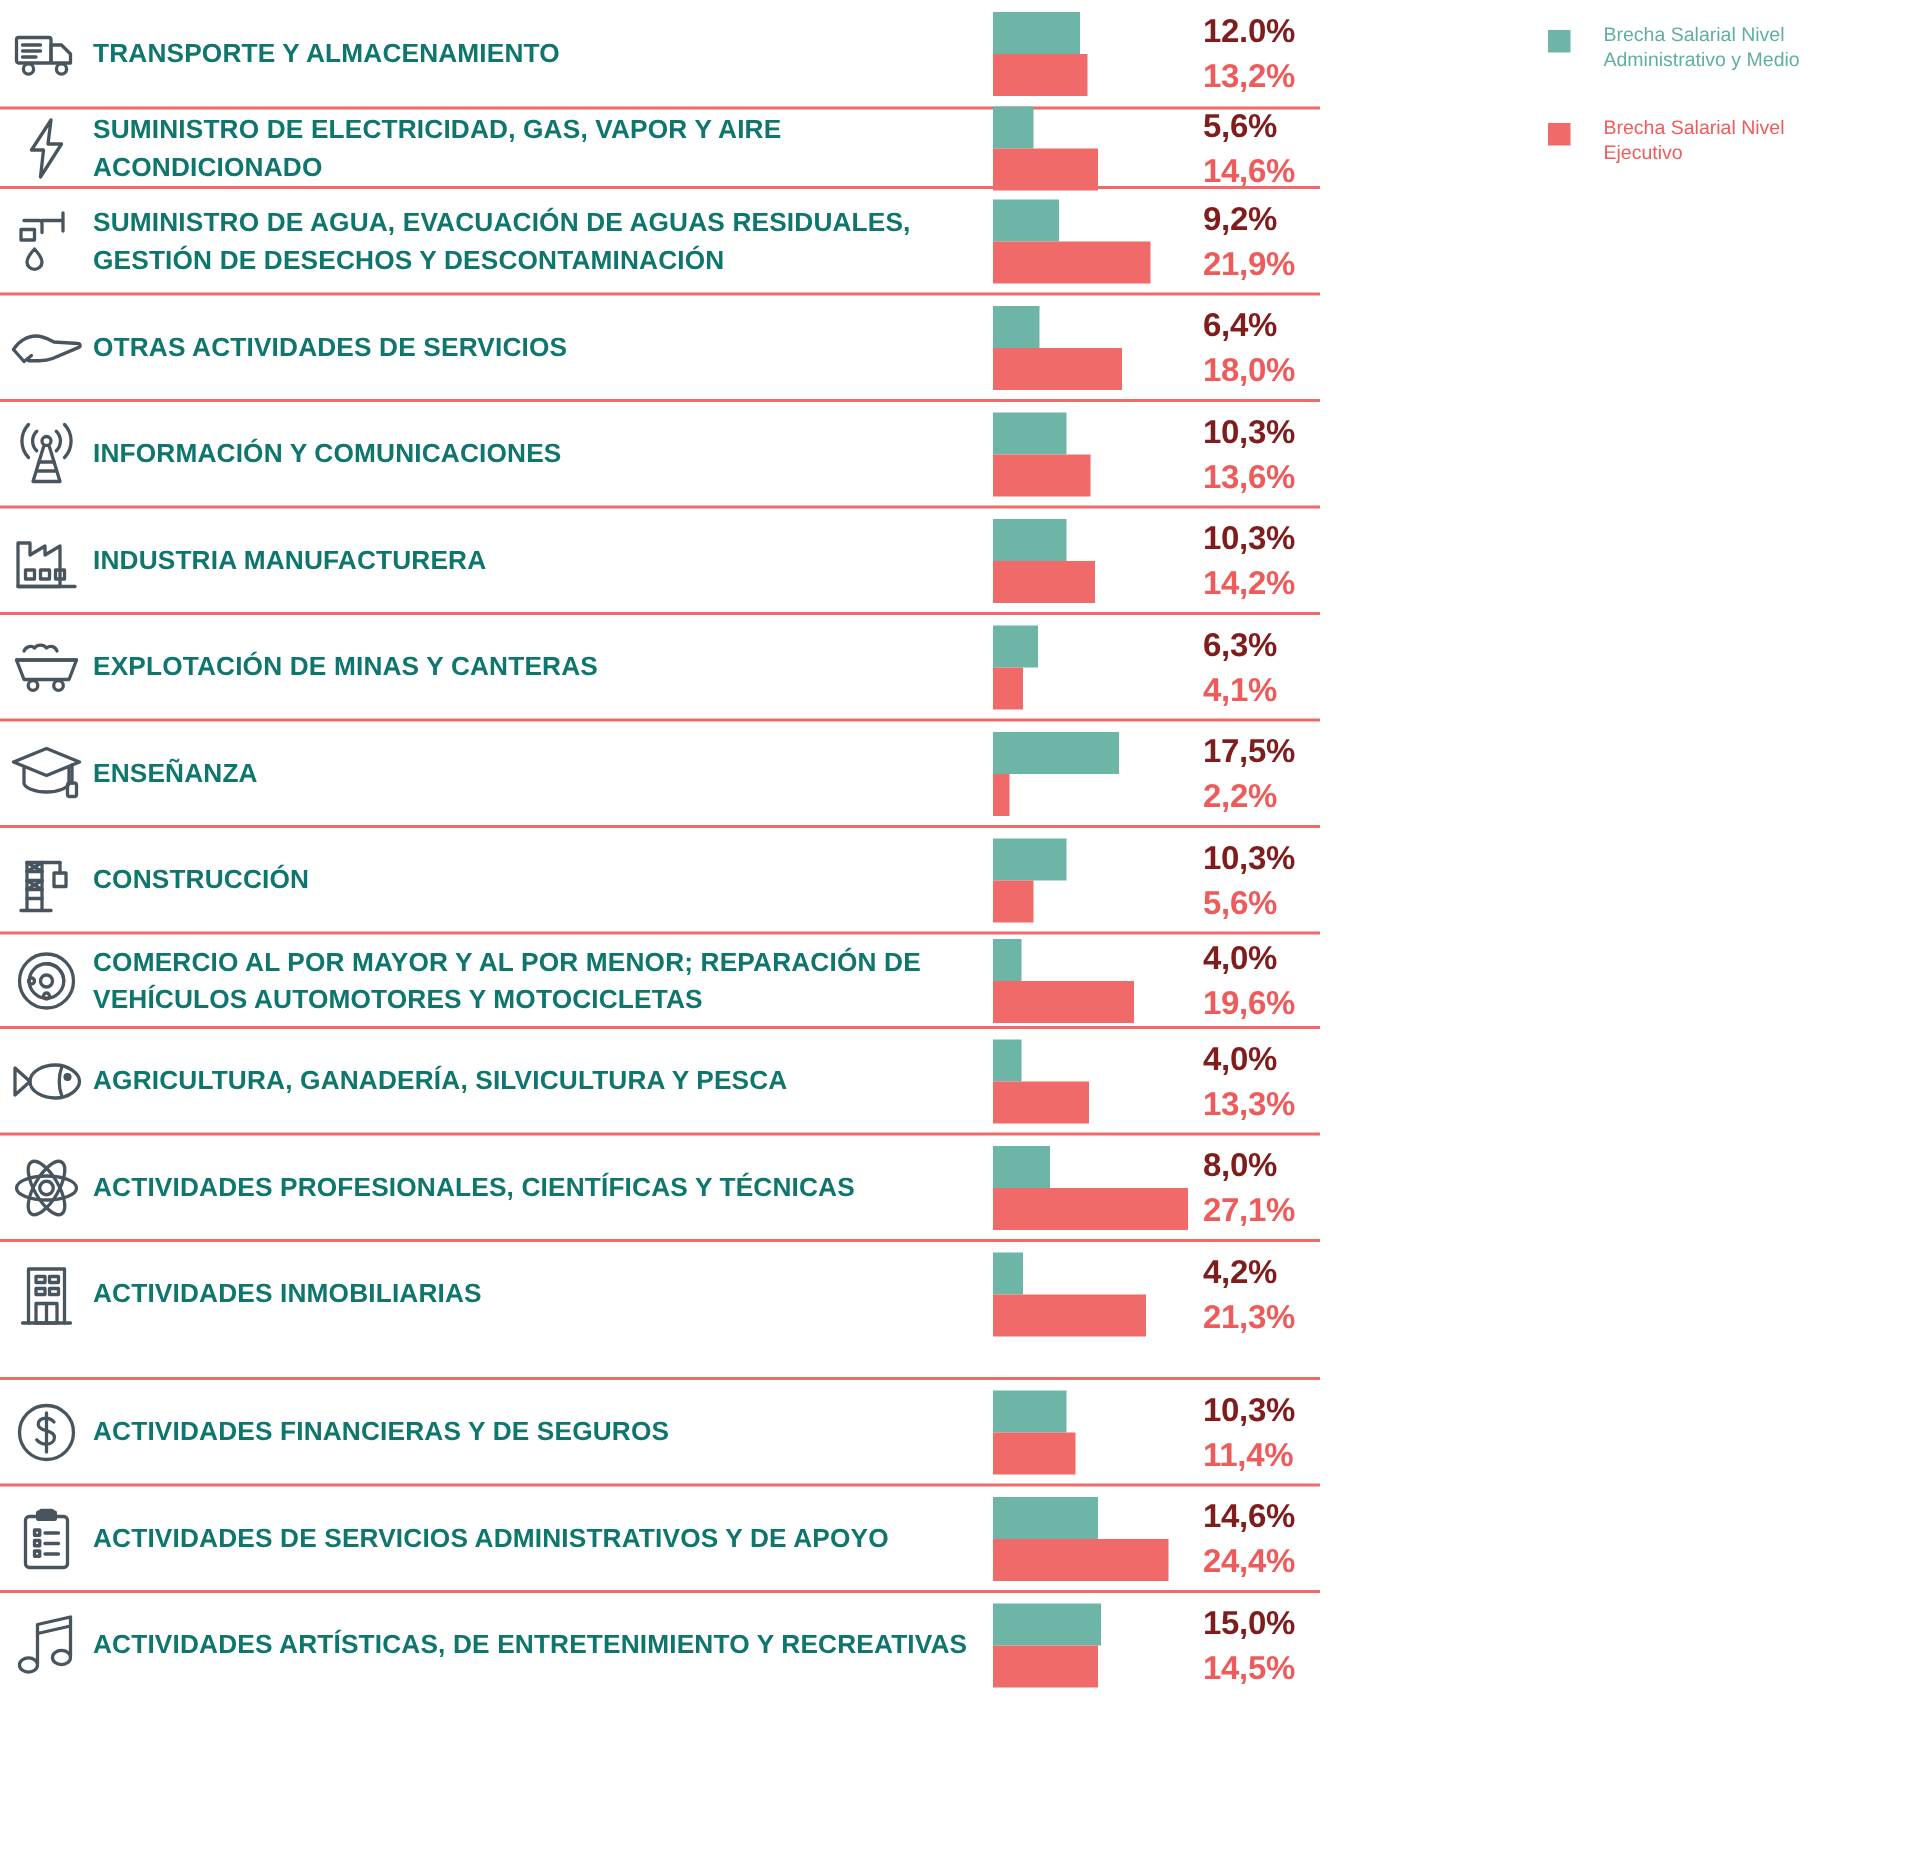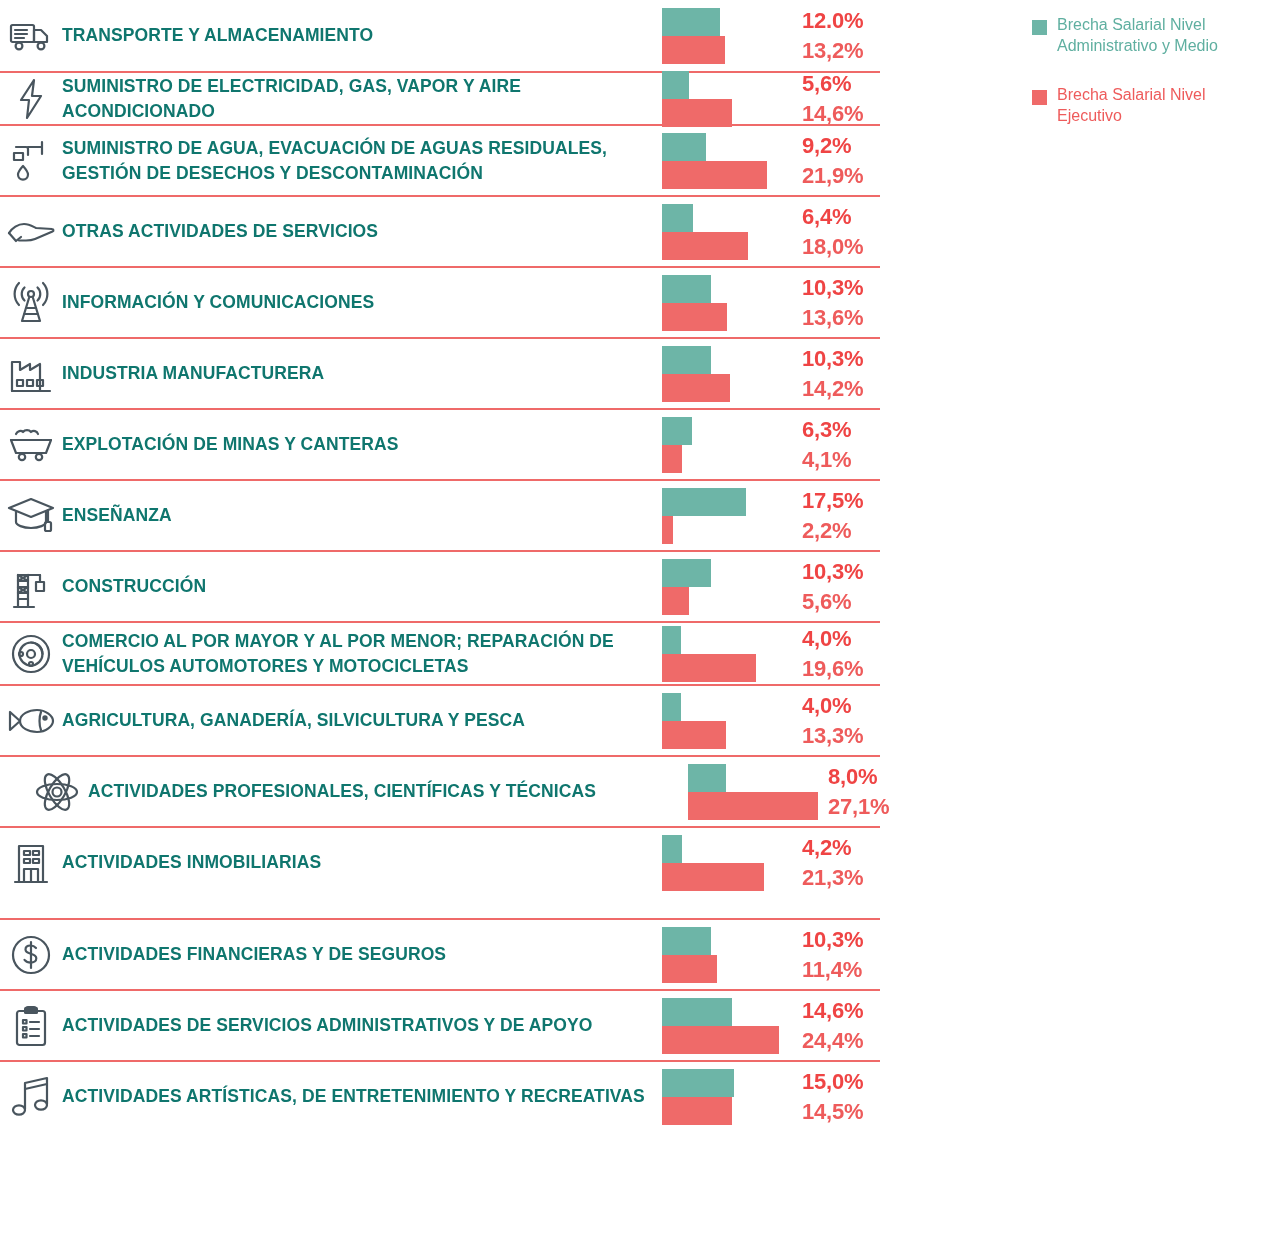--- a/index.html
+++ b/index.html
@@ -75,21 +75,21 @@
     width: 78px;
     min-width: 78px;
     display: flex;
     flex-direction: column;
     justify-content: center;
     font-size: 22px;
     font-weight: 700;
     line-height: 1.33;
     letter-spacing: -0.2px;
   }
-  .val-teal { color: #ef4444; }
+  .val-teal { color: #7f1d1d; }
   .val-red  { color: #EE5B5B; }
 
   
   .legend {
     position: absolute;
     left: 1032px;
     top: 14px;
     width: 250px;
   }
   .legend-item {
@@ -100,24 +100,25 @@
   .legend-swatch {
     width: 15px;
     height: 15px;
     min-width: 15px;
     margin-top: 6px;
     margin-right: 10px;
   }
   .legend-swatch.teal { background: #6DB5A7; }
   .legend-swatch.red  { background: #EF6A69; }
   .legend-text {
-    font-size: 16px;
+    font-size: 13px;
     line-height: 1.32;
     font-weight: 400;
     white-space: pre-line;
+    margin-left: 12px;
   }
   .legend-text.teal { color: #5FAFA0; }
   .legend-text.red  { color: #EE5B5B; }
 </style>
 </head>
 <body>
 
 <div class="page">
   <div class="chart" id="chart-rows">
       <div class="row first" style="height: 71px;">
@@ -326,21 +327,21 @@
         <div class="label-cell">AGRICULTURA, GANADERÍA, SILVICULTURA Y PESCA</div>
         <div class="bars-cell">
           <span class="bar bar-teal" style="width: 19.2px;"></span>
           <span class="bar bar-red" style="width: 63.84px;"></span>
         </div>
         <div class="values-cell">
           <span class="val-teal">4,0%</span>
           <span class="val-red">13,3%</span>
         </div>
       </div>
-      <div class="row" style="height: 71px; padding-left: 26px;">
+      <div class="row" style="height: 71px;">
         <div class="icon-cell">
           <svg width="46" height="40" viewBox="0 0 46 40" fill="none" stroke="currentColor" stroke-width="2.2" stroke-linecap="round" stroke-linejoin="round">
             <circle cx="23" cy="20" r="4.5"></circle>
             <ellipse cx="23" cy="20" rx="20" ry="8"></ellipse>
             <ellipse cx="23" cy="20" rx="20" ry="8" transform="rotate(60 23 20)"></ellipse>
             <ellipse cx="23" cy="20" rx="20" ry="8" transform="rotate(120 23 20)"></ellipse>
           </svg>
         </div>
         <div class="label-cell">ACTIVIDADES PROFESIONALES, CIENTÍFICAS Y TÉCNICAS</div>
         <div class="bars-cell">

